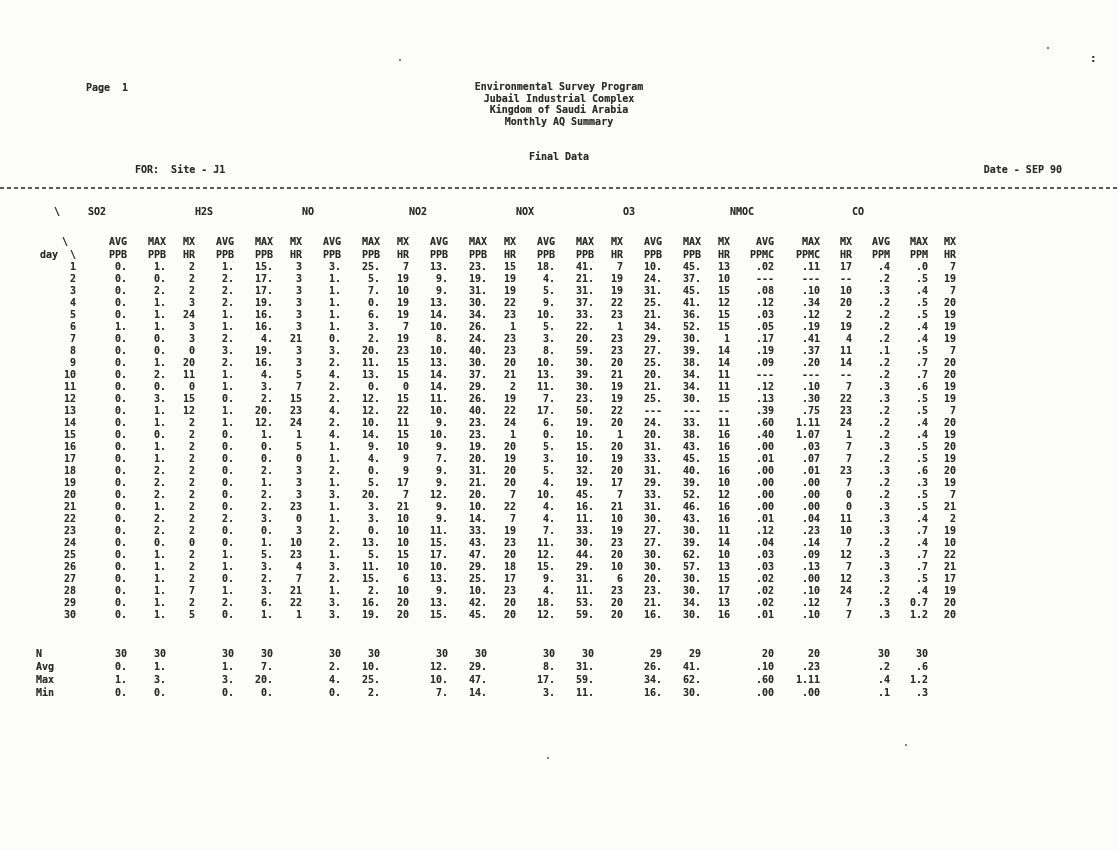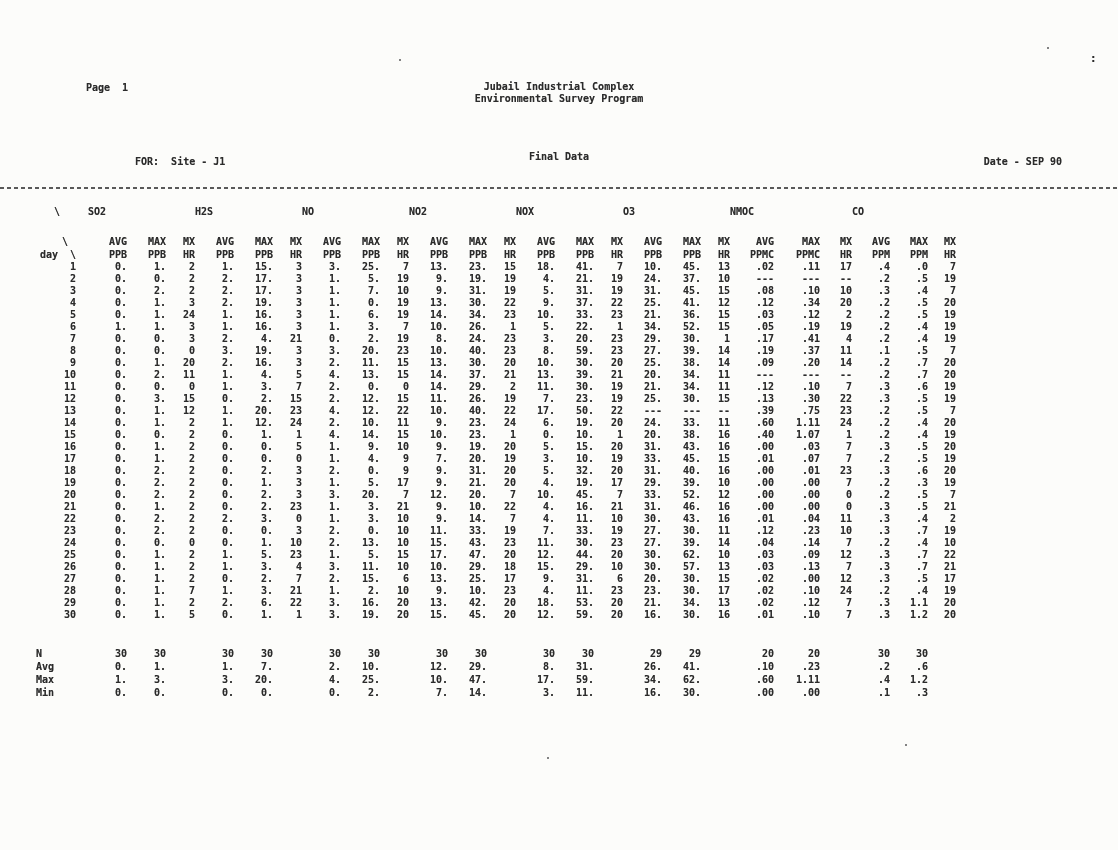--- a/index.html
+++ b/index.html
@@ -6,21 +6,21 @@
   .page{
     position:relative;width:1118px;height:850px;background:#fcfcfa;
     font-family:"DejaVu Sans Mono","Liberation Mono",monospace;
     color:#2b2b2b;font-weight:700;overflow:hidden;
     text-shadow:0 0 0.5px rgba(50,50,50,0.45);
   }
   .pre{white-space:pre;}
   .page-label{position:absolute;left:86px;top:82px;font-size:10px;}
   .title-block{position:absolute;top:81px;left:0;width:100%;text-align:center;font-size:10px;line-height:11.5px;}
   .final-data{position:absolute;top:151px;left:0;width:100%;text-align:center;font-size:10px;}
-  .site-row{position:absolute;top:156px;left:0;width:100%;font-size:10px;height:12px;}
+  .site-row{position:absolute;top:164px;left:0;width:100%;font-size:10px;height:12px;}
   .site-label{position:absolute;left:135px;}
   .date-label{position:absolute;right:56px;margin-left:24px;}
   .dashed-rule{
     position:absolute;top:187px;left:0;width:1118px;height:2px;
     background:repeating-linear-gradient(90deg,#3d3d3d 0 4px,transparent 4px 7px);
     opacity:.85;
   }
   table{position:absolute;left:36px;top:206px;border-collapse:collapse;table-layout:fixed;font-size:10px;line-height:12px;}
   th,td{padding:0;font-weight:700;text-align:right;white-space:pre;font-size:10px;}
   thead tr.grp th{vertical-align:top;height:30px;}
@@ -42,22 +42,24 @@
   .artifact-colon{position:absolute;left:1090px;top:52px;font-size:11px;}
 </style>
 </head>
 <body>
 
 <div class="page">
 
   <div class="page-label pre">Page  1</div>
 
   <div class="title-block">
+    <div>Environmental Survey Program</div>
     <div>Jubail Industrial Complex</div>
-    <div>Environmental Survey Program</div>
+    <div>Kingdom of Saudi Arabia</div>
+    <div>Monthly AQ Summary</div>
   </div>
 
   <div class="final-data">Final Data</div>
 
   <div class="site-row">
     <span class="site-label pre">FOR:  Site - J1</span>
     <span class="date-label pre">Date - SEP 90</span>
   </div>
 
   <div class="dashed-rule"></div>
@@ -931,21 +933,21 @@
           <td class="c0">18.</td>
           <td class="c1">53.</td>
           <td class="c2">20</td>
           <td class="c0">21.</td>
           <td class="c1">34.</td>
           <td class="c2">13</td>
           <td class="c0">.02</td>
           <td class="c1">.12</td>
           <td class="c2">7</td>
           <td class="c0">.3</td>
-          <td class="c1">1.1</td>
+          <td class="c1">0.7</td>
           <td class="c2">20</td>
         </tr>
         <tr class="data-row">
           <th class="day">30</th>
           <td class="c0">0.</td>
           <td class="c1">1.</td>
           <td class="c2">5</td>
           <td class="c0">0.</td>
           <td class="c1">1.</td>
           <td class="c2">1</td>

